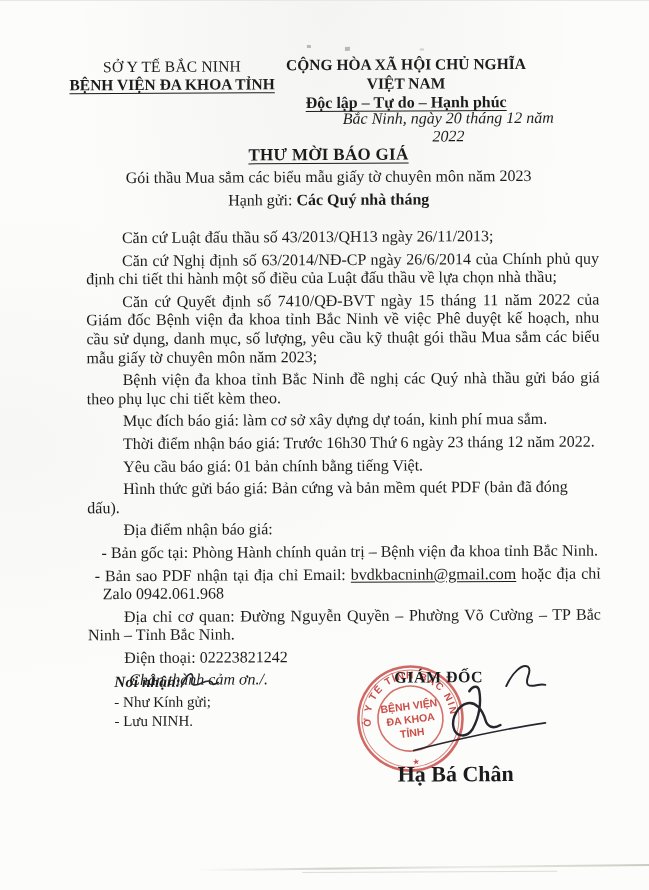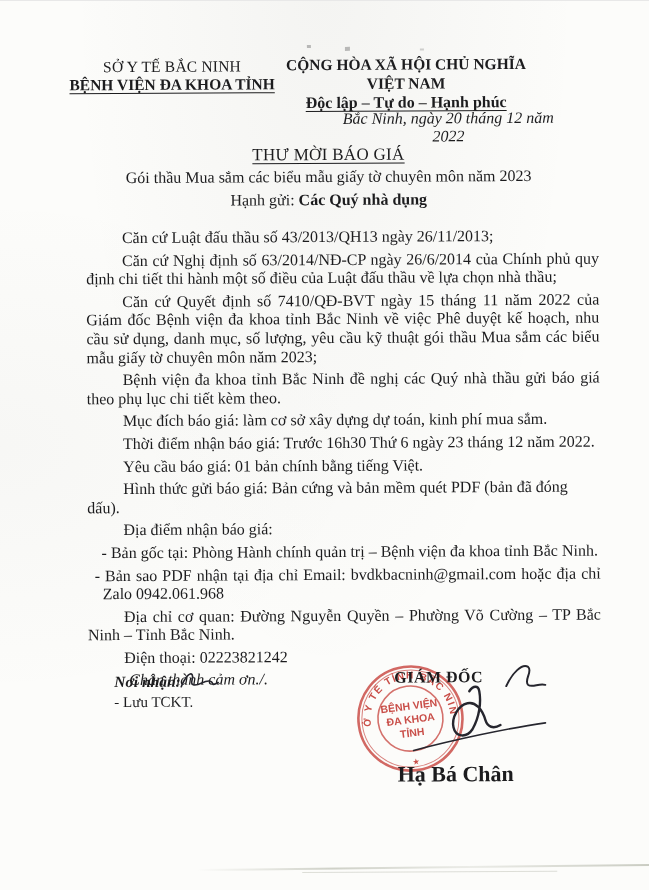--- a/index.html
+++ b/index.html
@@ -20,35 +20,35 @@
   .hdr-right { position:absolute; left:278px; top:54px;  width:260px; text-align:center; line-height:19px; }
   .hl1 { font-size:15.5px; letter-spacing:0.2px; }
   .hl2 { font-size:15.5px; font-weight:bold; text-decoration:underline; text-underline-offset:3px; }
   .hr1 { font-size:15.5px; font-weight:bold; }
   .hr2 { font-size:16px;  font-weight:bold; text-decoration:underline; text-underline-offset:3px; }
   .dateline { position:absolute; left:330px; top:109px; width:240px; text-align:center;
               font-style:italic; font-size:16px; }
 
   
   .title-block { position:absolute; top:144px; left:0; right:0; text-align:center; padding-left:11px; }
-  .doc-title { font-size:17px; font-weight:normal; text-decoration:underline; text-underline-offset:3px;
+  .doc-title { font-size:17px; font-weight:bold; text-decoration:underline; text-underline-offset:3px;
                letter-spacing:0.3px; line-height:19px; }
   .doc-subtitle { font-size:16px; line-height:19px; margin-top:3px; }
   .doc-salutation { font-size:16px; line-height:19px; margin-top:4px; }
   .doc-salutation .bold { font-weight:bold; }
 
   
   .body-block { position:absolute; left:87px; top:227px; width:513px; }
   .body-block p { margin:0 0 4px; text-indent:36px; text-align:justify;
                   font-size:16px; line-height:18.6px; }
   .body-block p.noj { text-align:left; }
   .body-block p.bullet1 { text-indent:0; margin-left:14px; text-align:left; }
   .body-block p.bullet2 { text-indent:-8px; margin-left:15px; text-align:justify; }
   .bold { font-weight:normal; }
-  .ul { text-underline-offset:2px; }
+  .ul { text-decoration:underline; text-underline-offset:2px; }
   .it { font-style:italic; text-indent:41px !important; }
 
   
   .recipients { position:absolute; left:113px; top:671px; width:200px; }
   .recip-label { font-weight:bold; font-style:italic; font-size:15.5px; line-height:18px; }
   .recip-item { font-size:15px; line-height:16.5px; margin-top:2.5px; }
   .signer-title { position:absolute; left:393px; top:668px; width:160px;
                   font-weight:bold; font-size:16px; letter-spacing:0.5px; }
   .signer-name { position:absolute; left:392px; top:761px; width:124px; text-align:center;
                  font-weight:bold; font-size:22px; }
@@ -81,21 +81,21 @@
     </div>
     <div class="hdr-right">
       <div class="hr1">CỘNG HÒA XÃ HỘI CHỦ NGHĨA VIỆT NAM</div>
       <div class="hr2">Độc lập – Tự do – Hạnh phúc</div>
     </div>
     <div class="dateline">Bắc Ninh, ngày 20 tháng 12 năm 2022</div>
 
     <div class="title-block">
       <div><span class="doc-title">THƯ MỜI BÁO GIÁ</span></div>
       <div class="doc-subtitle">Gói thầu Mua sắm các biểu mẫu giấy tờ chuyên môn năm 2023</div>
-      <div class="doc-salutation"><span>Hạnh gửi: </span><span class="bold">Các Quý nhà dụng</span></div>
+      <div class="doc-salutation"><span>Hạnh gửi: </span><span class="bold">Các Quý nhà tháng</span></div>
     </div>
 
     <div class="body-block">
       <p>Căn cứ Luật đấu thầu số 43/2013/QH13 ngày 26/11/2013;</p>
       <p>Căn cứ Nghị định số 63/2014/NĐ-CP ngày 26/6/2014 của Chính phủ quy định chi tiết thi hành một số điều của Luật đấu thầu về lựa chọn nhà thầu;</p>
       <p>Căn cứ Quyết định số 7410/QĐ-BVT ngày 15 tháng 11 năm 2022 của Giám đốc Bệnh viện đa khoa tỉnh Bắc Ninh về việc Phê duyệt kế hoạch, nhu cầu sử dụng, danh mục, số lượng, yêu cầu kỹ thuật gói thầu Mua sắm các biểu mẫu giấy tờ chuyên môn năm 2023;</p>
       <p><span>Bệnh viện đa khoa tỉnh Bắc Ninh đề nghị các </span><span class="bold">Quý nhà thầu</span><span> gửi báo giá theo phụ lục chi tiết kèm theo.</span></p>
       <p class="noj">Mục đích báo giá: làm cơ sở xây dựng dự toán, kinh phí mua sắm.</p>
       <p class="noj">Thời điểm nhận báo giá: Trước 16h30 Thứ 6 ngày 23 tháng 12 năm 2022.</p>
       <p class="noj">Yêu cầu báo giá: 01 bản chính bằng tiếng Việt.</p>
@@ -132,21 +132,22 @@
     <svg class="sig-svg" width="210" height="130" viewBox="0 0 210 130">
       <g stroke="#26262e" fill="none" stroke-linecap="round">
         <path stroke-width="2" d="M110,41 C116,28 126,18 132,22 C137,26 127,36 132,40 C136,43 143,38 149,40"></path>
         <path stroke-width="2.4" d="M73,46 C77,40 82,40 83,46 C85,57 83,72 76,84 C70,93 59,92 57,82 C55,72 62,60 71,58 C79,56 86,64 89,75 C91,82 97,84 104,80"></path>
         <path stroke-width="1.6" d="M17,105 C55,95 112,83 149,78"></path>
       </g>
     </svg>
 
     <div class="recipients">
       <div class="recip-label">Nơi nhận:</div>
-      <div class="recip-item">- Lưu TCKT.</div>
+      <div class="recip-item">- Như Kính gửi;</div>
+      <div class="recip-item">- Lưu NINH.</div>
     </div>
     <svg class="squiggle-svg" width="46" height="24" viewBox="0 0 46 24">
       <path d="M4,18 C8,8 13,3 15,6 C17,9 12,15 16,16 C22,18 28,10 34,13 C37,15 33,18 41,14" stroke="#26262e" stroke-width="1.6" fill="none" stroke-linecap="round"></path>
     </svg>
 
     <div class="scanline1"></div>
     <div class="scanline2"></div>
     <div class="speck a"></div>
     <div class="speck b"></div>
     <div class="speck c"></div>

